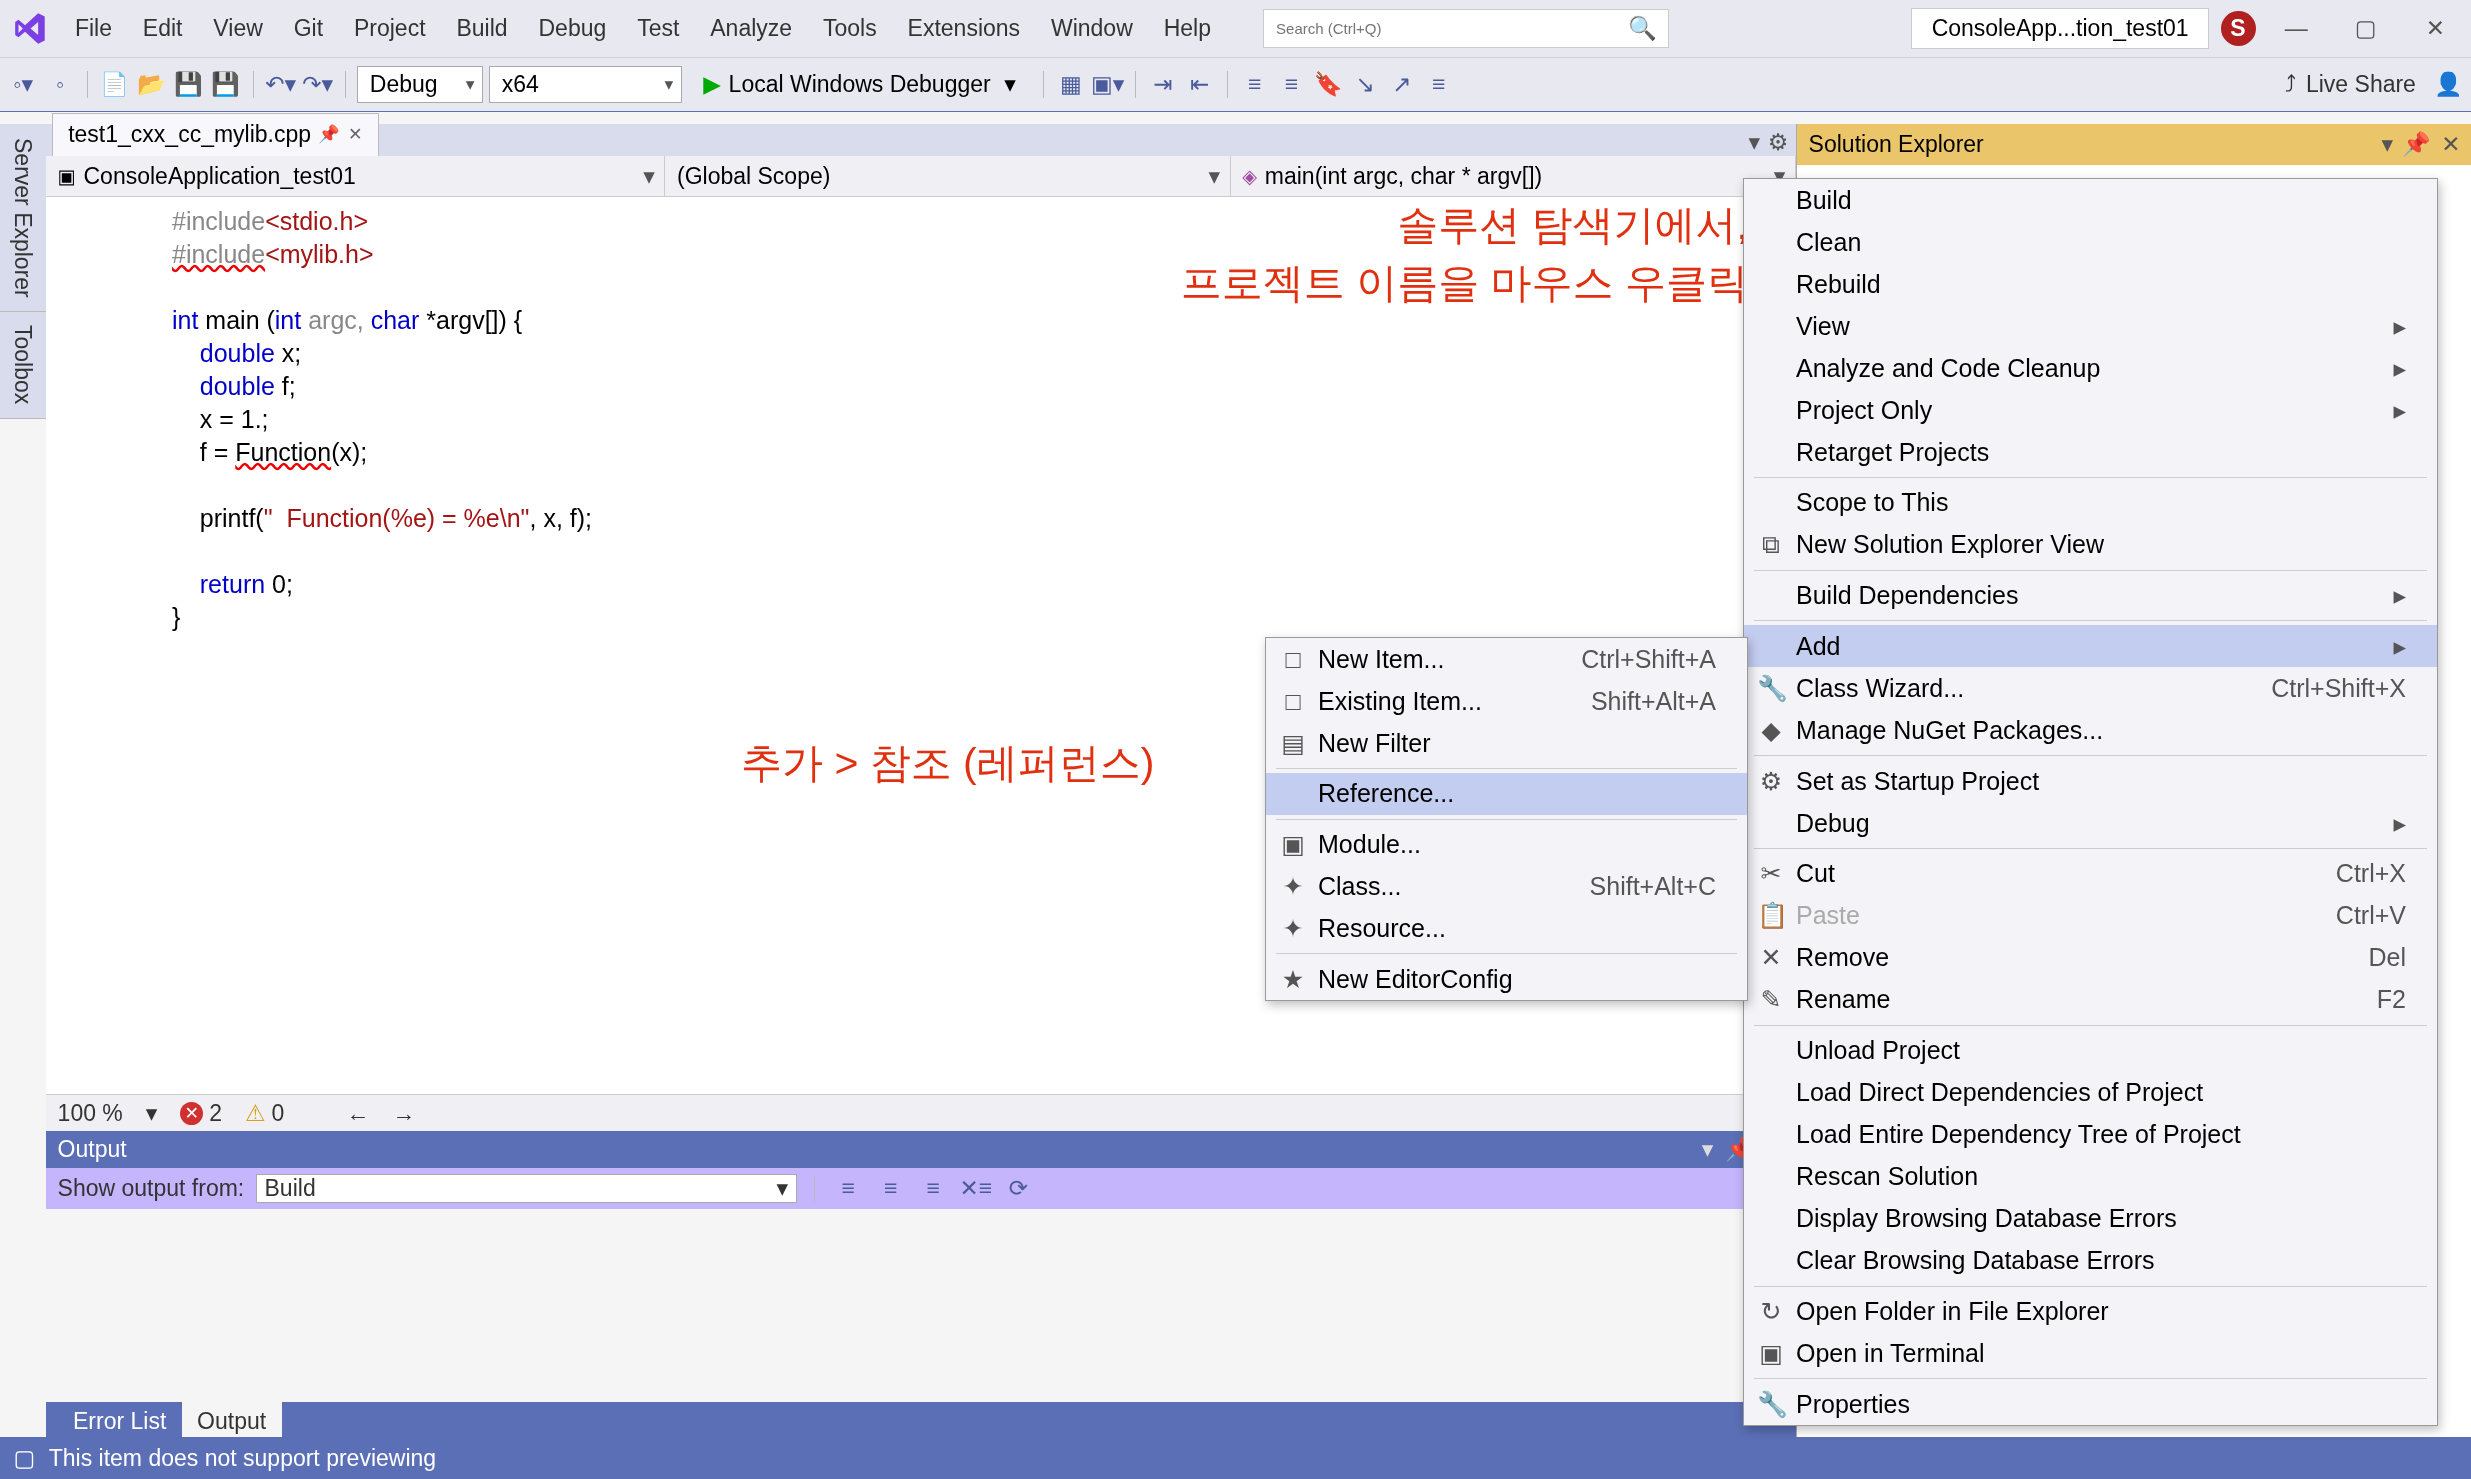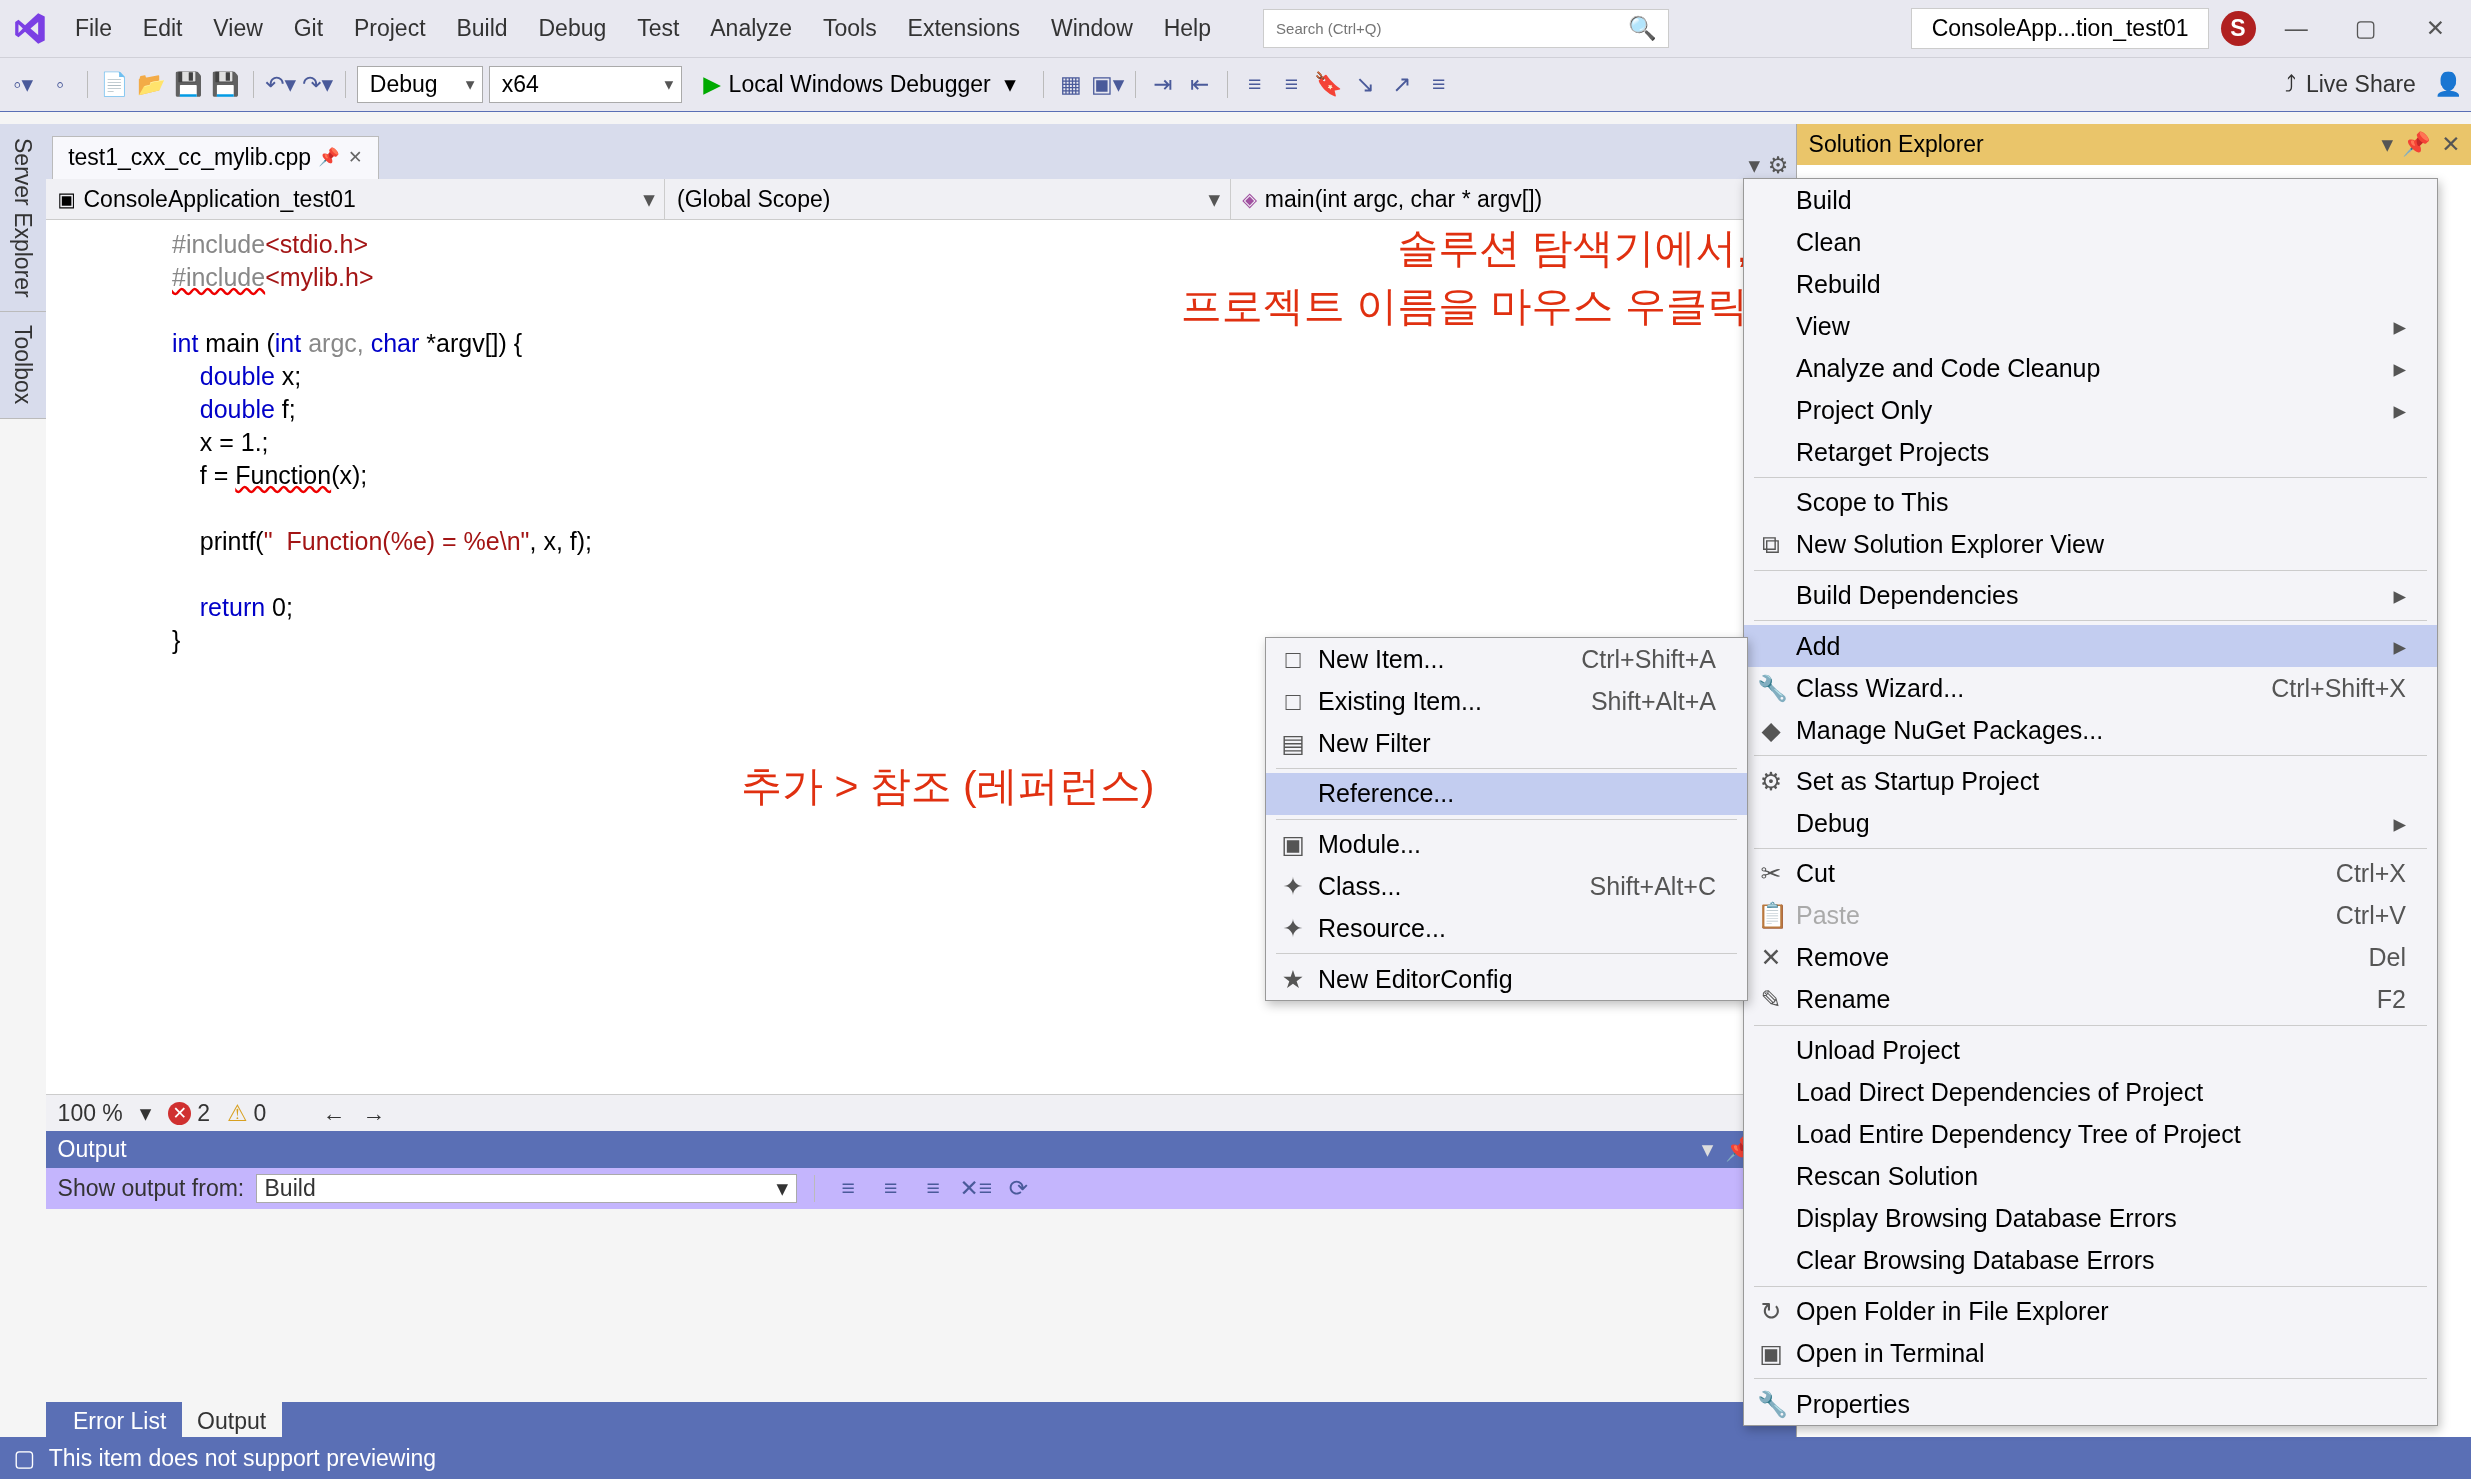--- a/index.html
+++ b/index.html
@@ -30,21 +30,21 @@
 
 
 .side-tabs { position: absolute; left: 0; top: 124px; width: 46px; background: #d8dcec; display: flex; flex-direction: column; }
 .side-tab { writing-mode: vertical-rl; padding: 13.5px 9.7px; color: #333; border-bottom: 1px solid #bbb; cursor: default; }
 
 
 .main { position: absolute; left: 46px; top: 124px; right: 0; bottom: 42px; display: flex; }
 .editor-col { flex: 1; display: flex; flex-direction: column; min-width: 0; }
 
 
-.doc-tabs { height: 55px; background: #d8dcec; display: flex; align-items: flex-end; padding-left: 5.8px; }
+.doc-tabs { height: 32px; background: #d8dcec; display: flex; align-items: flex-end; padding-left: 5.8px; }
 .doc-tab { background: #f8f8fc; padding: 7.7px 15.4px; display: flex; align-items: center; gap: 7.7px; border: 1px solid #bbb; border-bottom: none; }
 .pin-icon, .close-x { font-size: 17.4px; color: #666; }
 .doc-tabs-right { margin-left: auto; display: flex; align-items: center; gap: 7.7px; padding-right: 7.7px; color: #555; }
 
 
 .ctx-bar { height: 41px; display: flex; background: #f0f0f4; border-bottom: 1px solid #ccc; }
 .ctx-dd { flex: 1; border-right: 1px solid #ccc; display: flex; align-items: center; padding: 0 11.6px; gap: 7.7px; position: relative; }
 .ctx-dd::after { content: "▾"; position: absolute; right: 9.7px; color: #555; }
 .ctx-icon { font-size: 19.3px; }
 
@@ -54,21 +54,21 @@
 .kw { color: #0000c8; }
 .str { color: #a31515; }
 .pp { color: #888; }
 .var { color: #888; }
 .err-underline { text-decoration: wavy underline #e00; }
 
 
 .annotation { position: absolute; color: #e03010; font-size: 41px; font-weight: 500; }
 
 
-.ed-status { height: 37px; background: #f0f0f4; border-top: 1px solid #ccc; display: flex; align-items: center; padding: 0 11.6px; gap: 17px; color: #333; }
+.ed-status { height: 37px; background: #f0f0f4; border-top: 1px solid #ccc; display: flex; align-items: center; padding: 0 11.6px; gap: 23px; color: #333; }
 .err-badge { display: flex; align-items: center; gap: 5.8px; }
 .err-circle { width: 23px; height: 23px; border-radius: 50%; background: #d03030; color: #fff; display: flex; align-items: center; justify-content: center; font-size: 17.4px; }
 .warn-tri { color: #d8a020; }
 
 
 .output-panel { background: #5a6fb5; color: #fff; }
 .panel-header { height: 37px; display: flex; align-items: center; padding: 0 11.6px; background: #5a6fb5; }
 .panel-header-right { margin-left: auto; display: flex; gap: 11.6px; color: #ddd; }
 .output-toolbar { background: #c4b5fd; color: #333; height: 41px; display: flex; align-items: center; padding: 0 11.6px; gap: 11.6px; }
 .output-dd { border: 1px solid #aaa; background: #fff; height: 29px; width: 541px; padding: 0 7.7px; display: flex; align-items: center; position: relative; }

